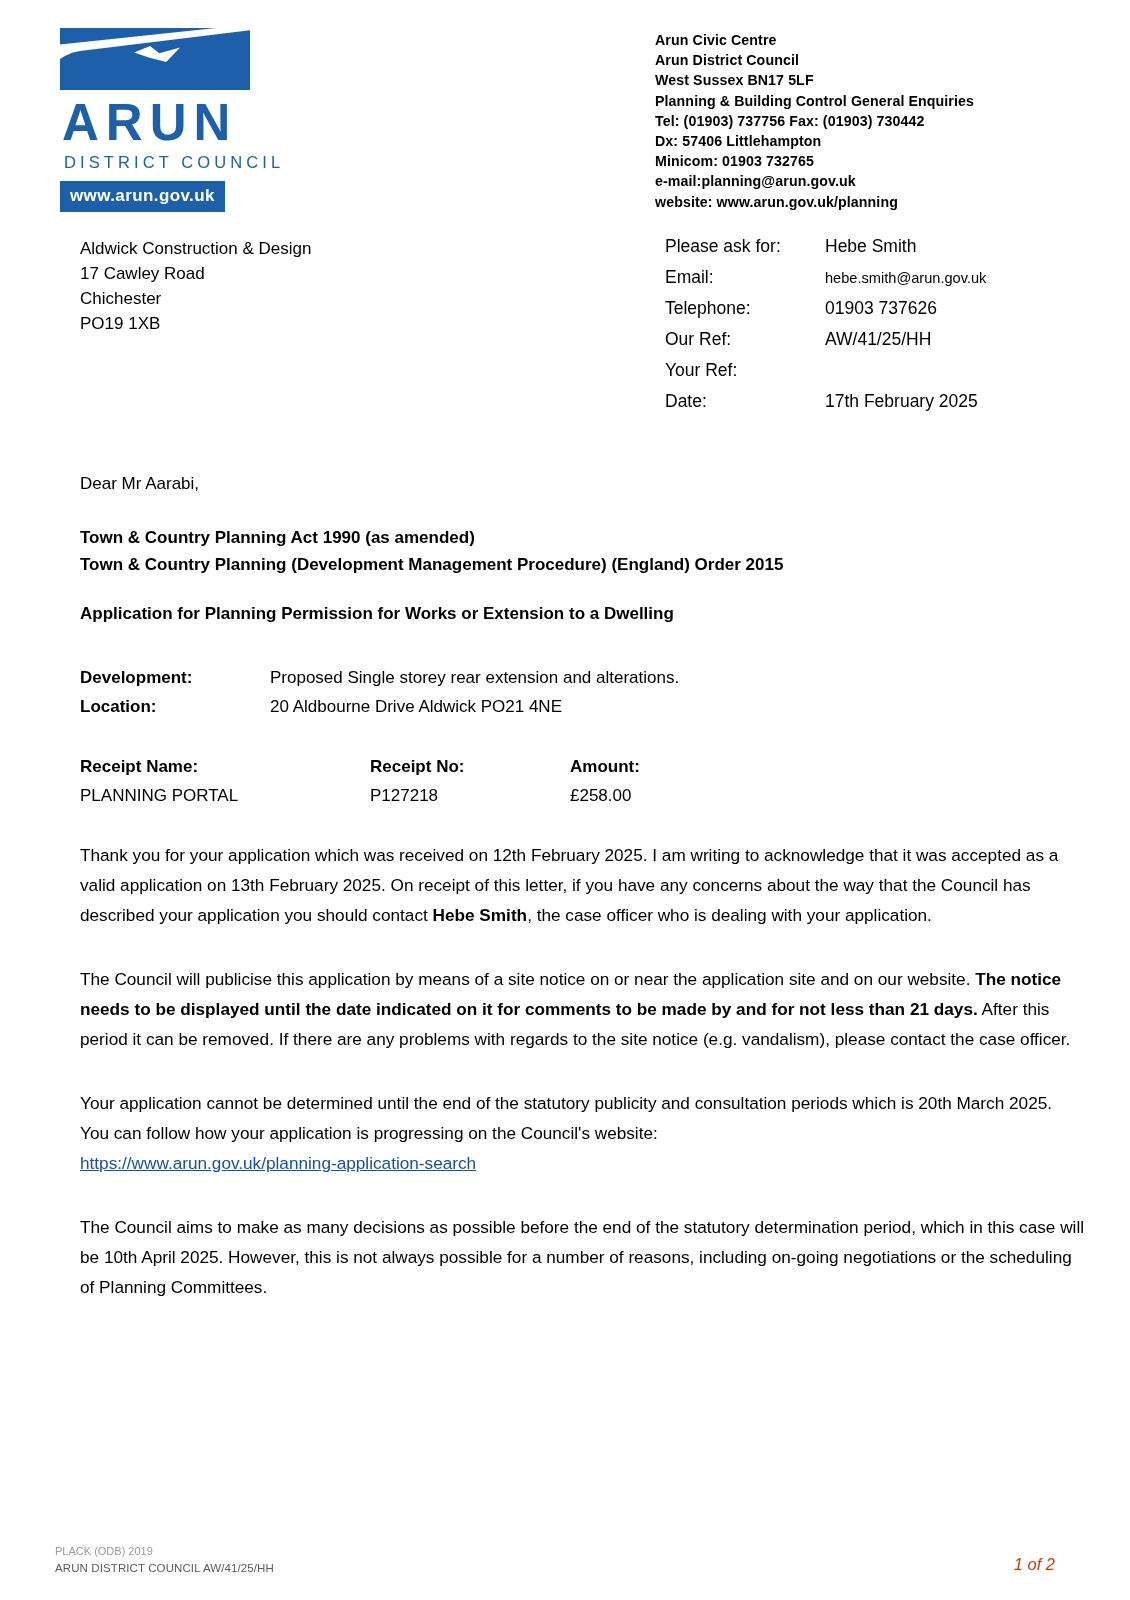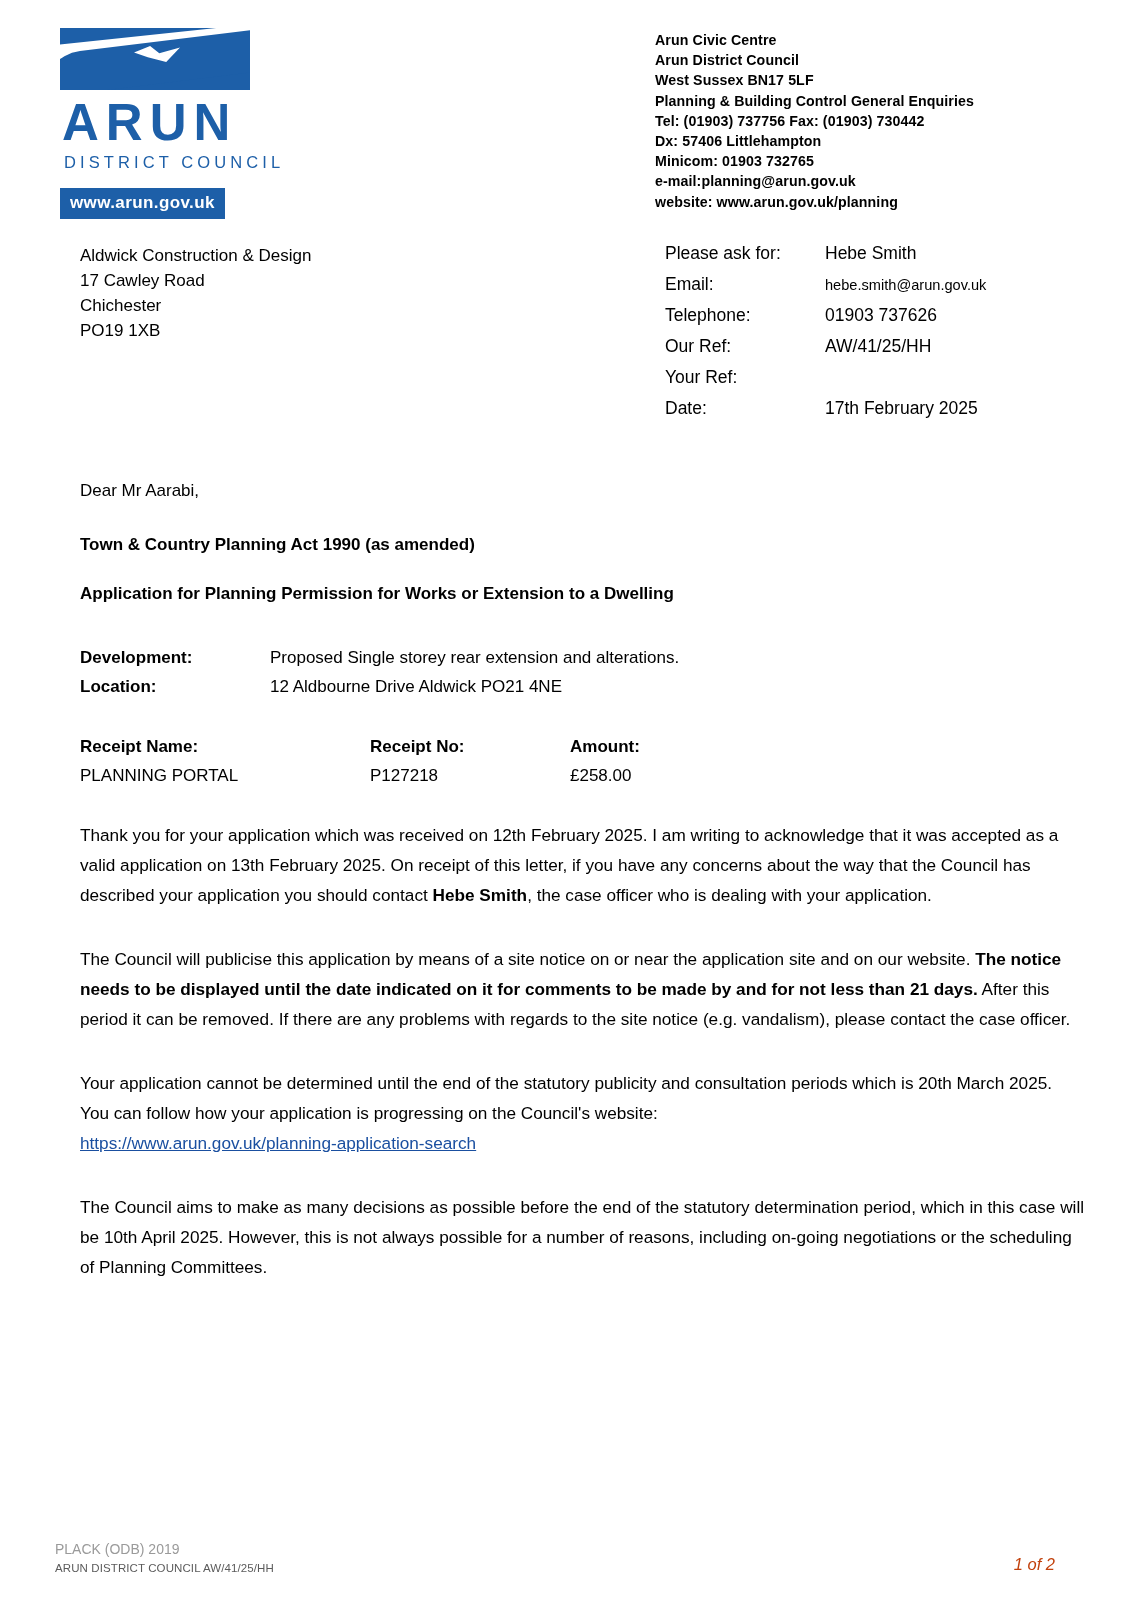--- a/index.html
+++ b/index.html
@@ -83,21 +83,21 @@
   }
   .logo-sub {
     font-family: "Liberation Sans", sans-serif;
     font-size: 16.5px;
     letter-spacing: 4.1px;
     color: #1d5fa8;
     margin-top: 3px;
     margin-left: 4px;
   }
   .logo-url {
-    margin-top: 16px;
+    margin-top: 9px;
     background: #1d5fa8;
     color: #ffffff;
     font-weight: bold;
     font-size: 17px;
     letter-spacing: 0.4px;
     padding: 5px 10px 6px 10px;
     display: inline-block;
   }
 
   .council-address {
@@ -219,21 +219,21 @@
     left: 45px;
     right: 45px;
     bottom: 26px;
     display: flex;
     align-items: flex-end;
   }
   .footer-left {
     padding-left: 10px;
   }
   .footer-main {
-    font-size: 14px;
+    font-size: 11px;
     color: #9a9a9a;
   }
   .footer-sub {
     font-size: 11.5px;
     color: #5b5b5b;
     margin-top: 5px;
     letter-spacing: 0.1px;
   }
   .footer-right {
     margin-left: auto;
@@ -309,32 +309,33 @@
     </div>
   </div>
 
   <div class="body">
     <div class="indent">
 
       <div class="salutation">Dear Mr Aarabi,</div>
 
       <div class="acts">
         <div>Town &amp; Country Planning Act 1990 (as amended)</div>
+        <div>Town &amp; Country Planning (Development Management Procedure) (England) Order 2015</div>
       </div>
 
       <div class="app-title">Application for Planning Permission for Works or Extension to a Dwelling</div>
 
       <div class="kv-block">
         <div class="kv-row">
           <div class="kv-key">Development:</div>
           <div class="kv-val">Proposed Single storey rear extension and alterations.</div>
         </div>
         <div class="kv-row">
           <div class="kv-key">Location:</div>
-          <div class="kv-val">12 Aldbourne Drive  Aldwick  PO21 4NE</div>
+          <div class="kv-val">20 Aldbourne Drive  Aldwick  PO21 4NE</div>
         </div>
       </div>
 
       <div class="receipt">
         <div class="receipt-row head">
           <div class="rc-1">Receipt Name:</div>
           <div class="rc-2">Receipt No:</div>
           <div class="rc-3">Amount:</div>
         </div>
         <div class="receipt-row">

